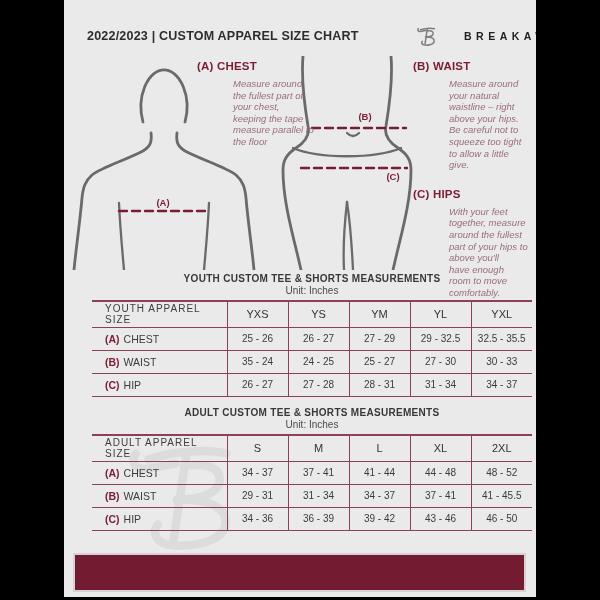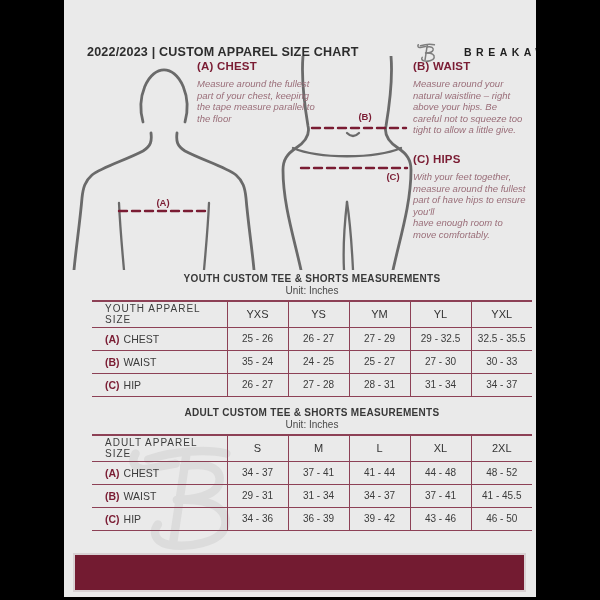--- a/index.html
+++ b/index.html
@@ -10,21 +10,21 @@
     font-family: "Liberation Sans", sans-serif;
     overflow: hidden;
   }
   .canvas {
     position:absolute; left:64px; top:0; width:472px; height:597px;
     background: var(--page-bg, #EAEAEA);
     overflow:hidden;
   }
   
   .hdr {
-    position:absolute; left:0; top:16px; width:100%;
+    position:absolute; left:0; top:0; width:100%;
     padding:22px 6px 0 23px;
     display:flex; justify-content:space-between; align-items:center;gap:34px;
   }
   .hdr-title {
     font-size:13.5px; font-weight:700; color:#2D2D2D;
     letter-spacing:0.2px; white-space:nowrap;
     transform:scaleX(0.93); transform-origin:left center;
   }
   .brand { display:flex; align-items:center; }
   .brand-logo { width:27px; height:27px; color:var(--logo-gray,#7E7E7E); }
@@ -49,20 +49,21 @@
   .guide-a { left:133px; top:60px; width:118px; }
   .guide-bc { left:349px; top:60px; width:115px; }
   .g-head {
     font-size:11.5px; font-weight:700; letter-spacing:0.2px;
     color:var(--accent,#7A1C33);
   }
   .g-body {
     margin-top:6px; font-size:9.5px; font-style:italic;
     color:var(--description-text,#9A6E79); line-height:11.6px;
     white-space:pre-line;
+    margin-left:36px;
   }
   .guide-c-group { margin-top:17px; }
   
   .tbl-block { position:absolute; left:28px; width:440px; }
   .tbl-youth { top:273px; }
   .tbl-adult { top:407px; }
   .tb-title {
     text-align:center; font-size:10px; font-weight:700;
     color:#383838; letter-spacing:0.3px;
   }
@@ -149,21 +150,21 @@
     <div class="g-body">Measure around the fullest part of your chest, keeping the tape measure parallel to the floor</div>
   </div>
 
   <div class="guide guide-bc">
     <div>
       <div class="g-head">(B) WAIST</div>
       <div class="g-body">Measure around your natural waistline – right above your hips. Be careful not to squeeze too tight to allow a little give.</div>
     </div>
     <div class="guide-c-group">
       <div class="g-head">(C) HIPS</div>
-      <div class="g-body">With your feet together, measure around the fullest part of have hips to ensure you'll
+      <div class="g-body">With your feet together, measure around the fullest part of your hips to above you'll
 have enough room to move comfortably.</div>
     </div>
   </div>
 
   <div class="tbl-block tbl-youth">
     <div class="tb-title">YOUTH CUSTOM TEE &amp; SHORTS MEASUREMENTS</div>
     <div class="tb-unit">Unit: Inches</div>
     <table>
       <colgroup>
           <col class="c-lab">

